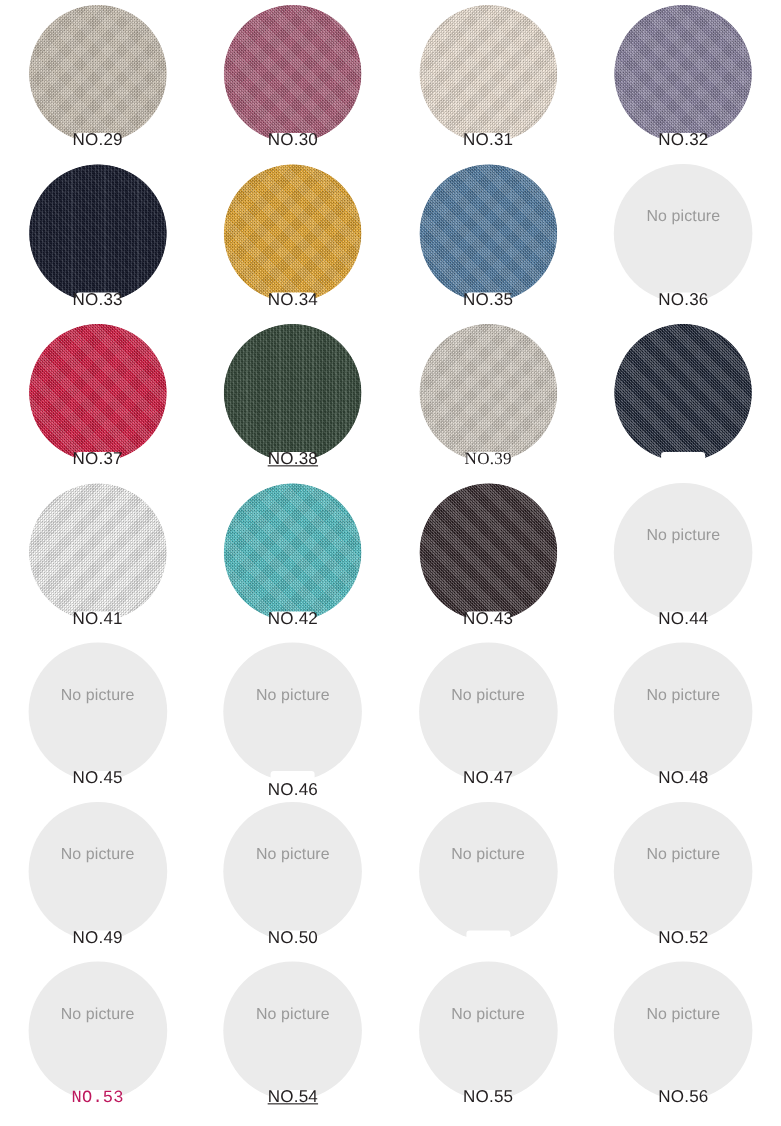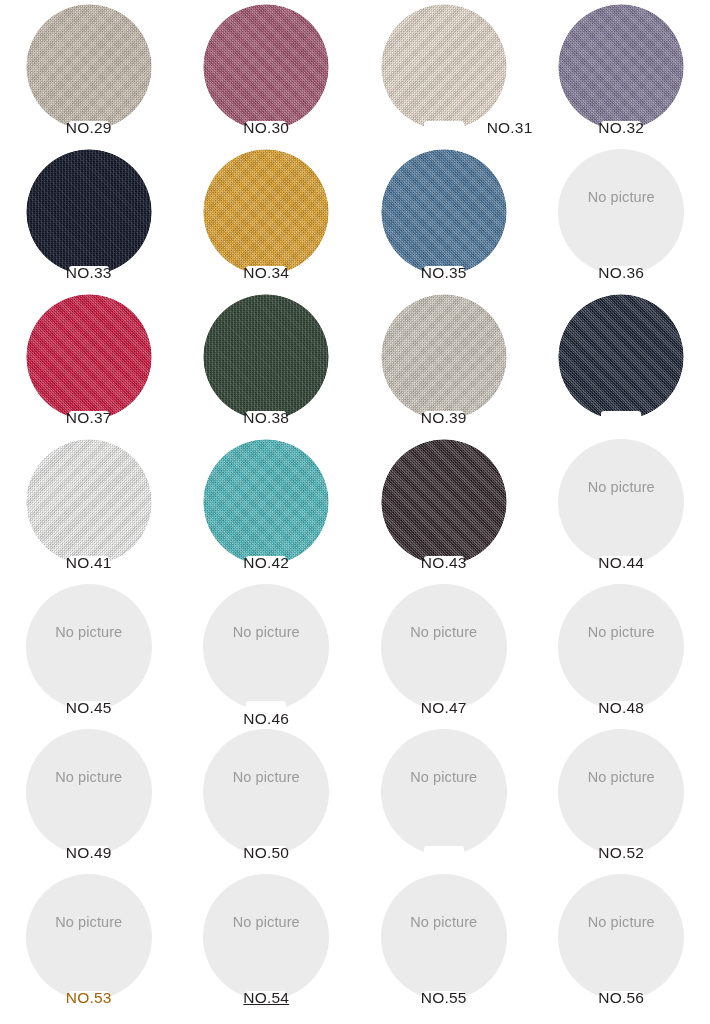--- a/index.html
+++ b/index.html
@@ -119,21 +119,21 @@
         <div class="disc tex" style="background: rgb(168, 83, 112);"></div>
       </div>
       <div class="notch"></div>
       <div class="label" style="color: rgb(35, 31, 32);">NO.30</div>
     </div>
     <div class="cell">
       <div class="swatch">
         <div class="disc tex" style="background: rgb(240, 227, 212);"></div>
       </div>
       <div class="notch"></div>
-      <div class="label" style="color: rgb(35, 31, 32); text-align: right;">NO.31</div>
+      <div class="label" style="color: rgb(35, 31, 32);">NO.31</div>
     </div>
     <div class="cell">
       <div class="swatch">
         <div class="disc tex" style="background: rgb(131, 123, 156);"></div>
       </div>
       <div class="notch"></div>
       <div class="label" style="color: rgb(35, 31, 32);">NO.32</div>
     </div>
     <div class="cell">
       <div class="swatch">
@@ -167,28 +167,28 @@
         <div class="disc tex" style="background: rgb(214, 16, 58);"></div>
       </div>
       <div class="notch"></div>
       <div class="label" style="color: rgb(35, 31, 32);">NO.37</div>
     </div>
     <div class="cell">
       <div class="swatch">
         <div class="disc rib" style="background: rgb(52, 72, 57);"></div>
       </div>
       <div class="notch"></div>
-      <div class="label" style="color: rgb(35, 31, 32);">NO.38</div>
+      <div class="label" style="color: rgb(35, 31, 32); text-decoration: underline;">NO.38</div>
     </div>
     <div class="cell">
       <div class="swatch">
         <div class="disc tex" style="background: rgb(213, 206, 195);"></div>
       </div>
       <div class="notch"></div>
-      <div class="label" style="color: rgb(35, 31, 32);">NO.39</div>
+      <div class="label" style="color: rgb(35, 31, 32); font-family: Liberation Serif, serif;">NO.39</div>
     </div>
     <div class="cell">
       <div class="swatch">
         <div class="disc tex" style="background: rgb(20, 28, 46);"></div>
       </div>
       <div class="notch"></div>
     </div>
     <div class="cell">
       <div class="swatch">
         <div class="disc tex" style="background: rgb(251, 251, 250);"></div>
@@ -261,21 +261,21 @@
     <div class="cell">
       <div class="placeholder" style="background: rgb(235, 235, 235);"></div>
       <div class="np-text" style="color: rgb(154, 154, 154);">No picture</div>
       <div class="notch"></div>
       <div class="label" style="color: rgb(35, 31, 32);">NO.52</div>
     </div>
     <div class="cell">
       <div class="placeholder" style="background: rgb(235, 235, 235);"></div>
       <div class="np-text" style="color: rgb(154, 154, 154);">No picture</div>
       <div class="notch"></div>
-      <div class="label" style="color: #a16207;">NO.53</div>
+      <div class="label" style="color: #be185d; font-family: Liberation Mono, monospace;">NO.53</div>
     </div>
     <div class="cell">
       <div class="placeholder" style="background: rgb(235, 235, 235);"></div>
       <div class="np-text" style="color: rgb(154, 154, 154);">No picture</div>
       <div class="notch"></div>
       <div class="label" style="color: rgb(35, 31, 32); text-decoration: underline;">NO.54</div>
     </div>
     <div class="cell">
       <div class="placeholder" style="background: rgb(235, 235, 235);"></div>
       <div class="np-text" style="color: rgb(154, 154, 154);">No picture</div>

